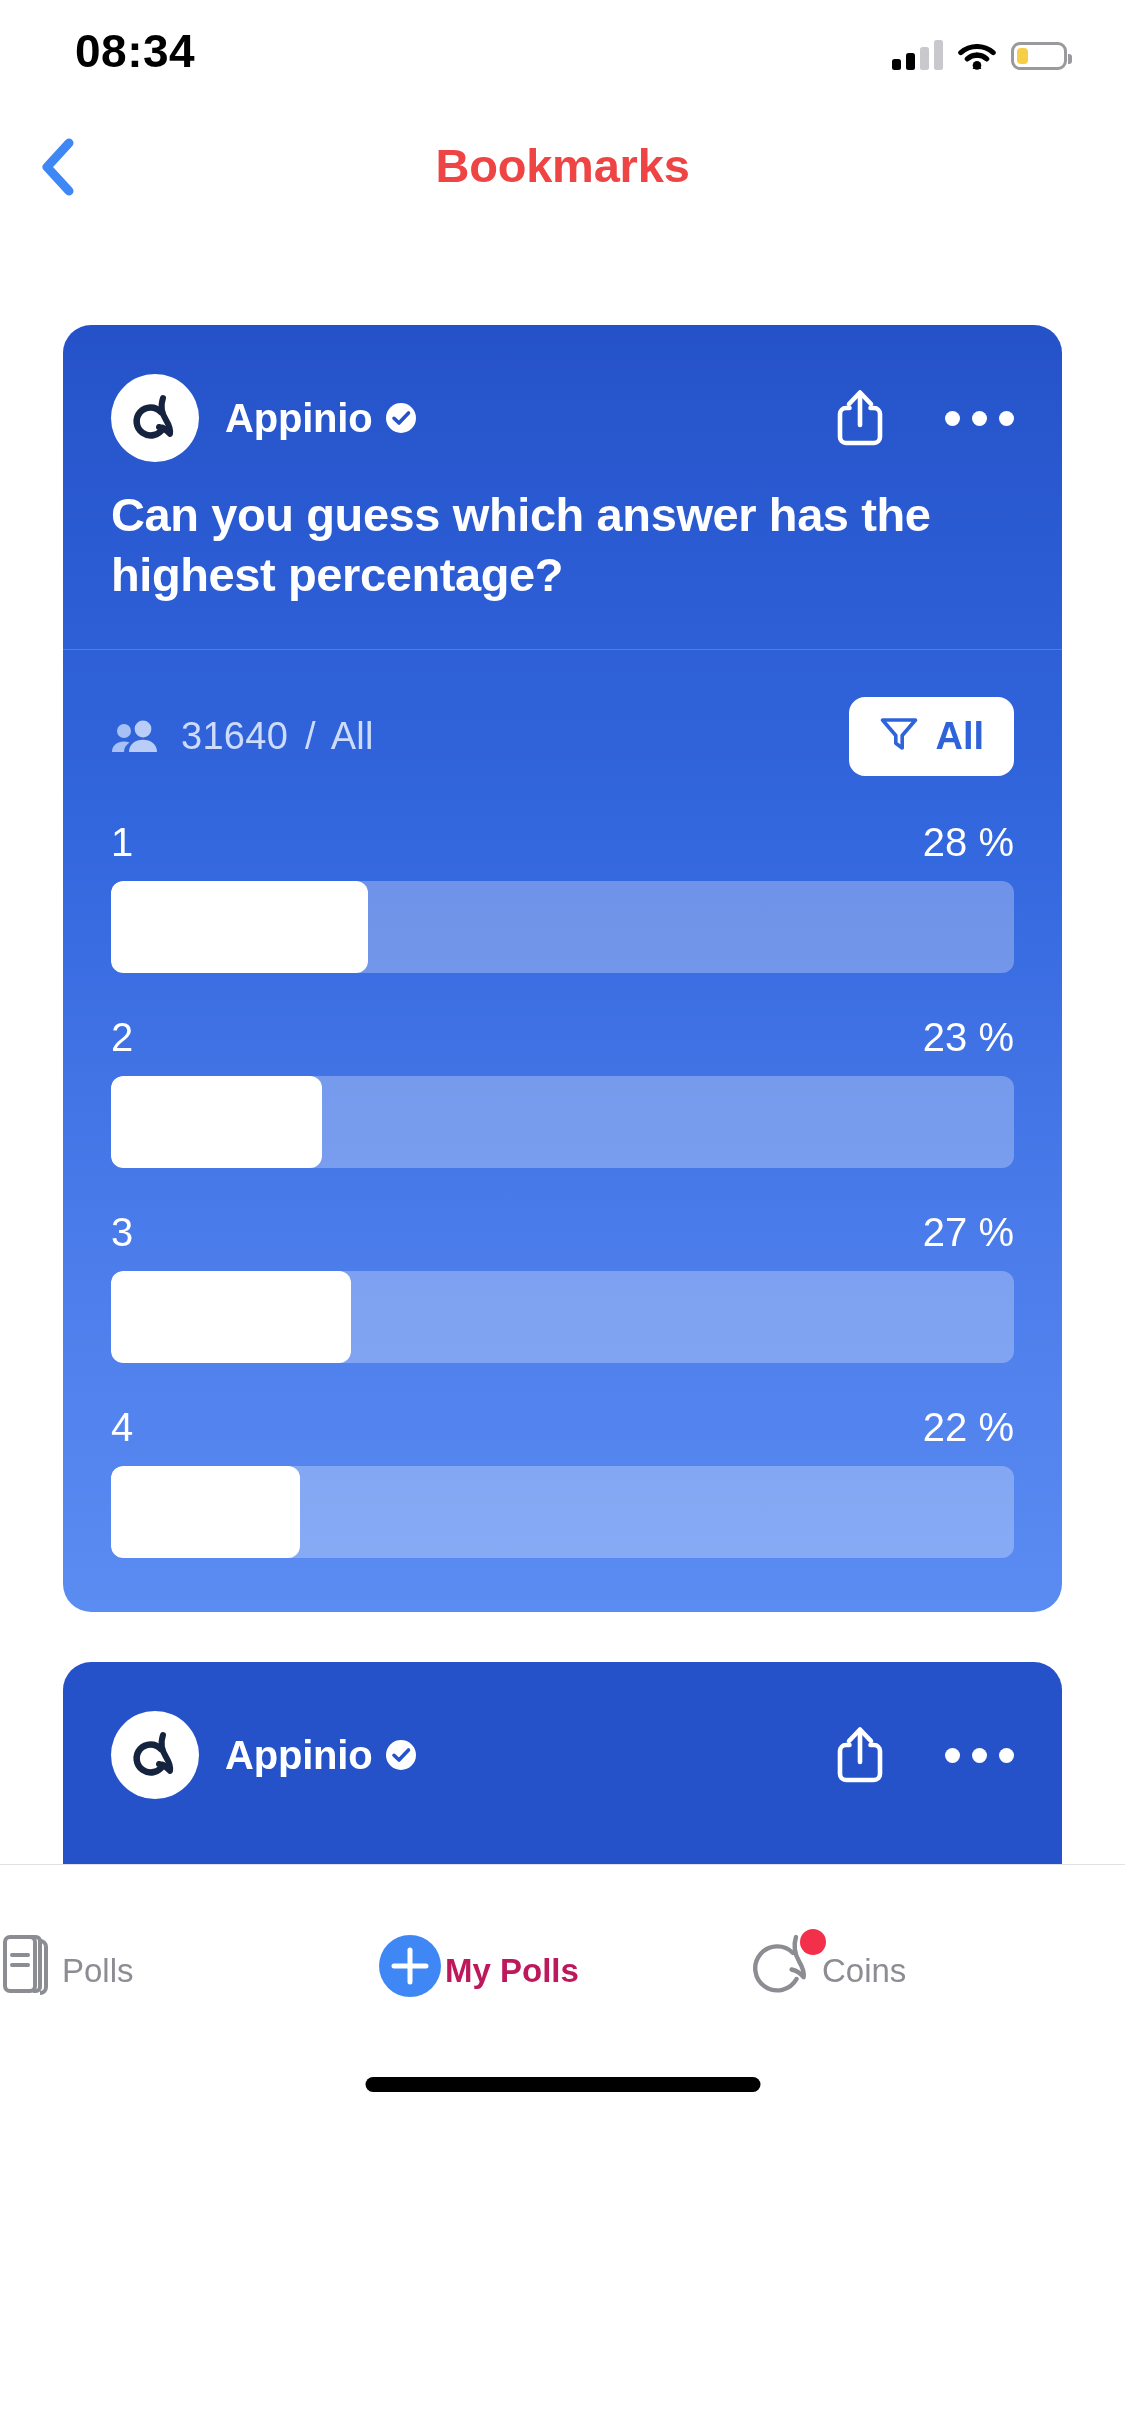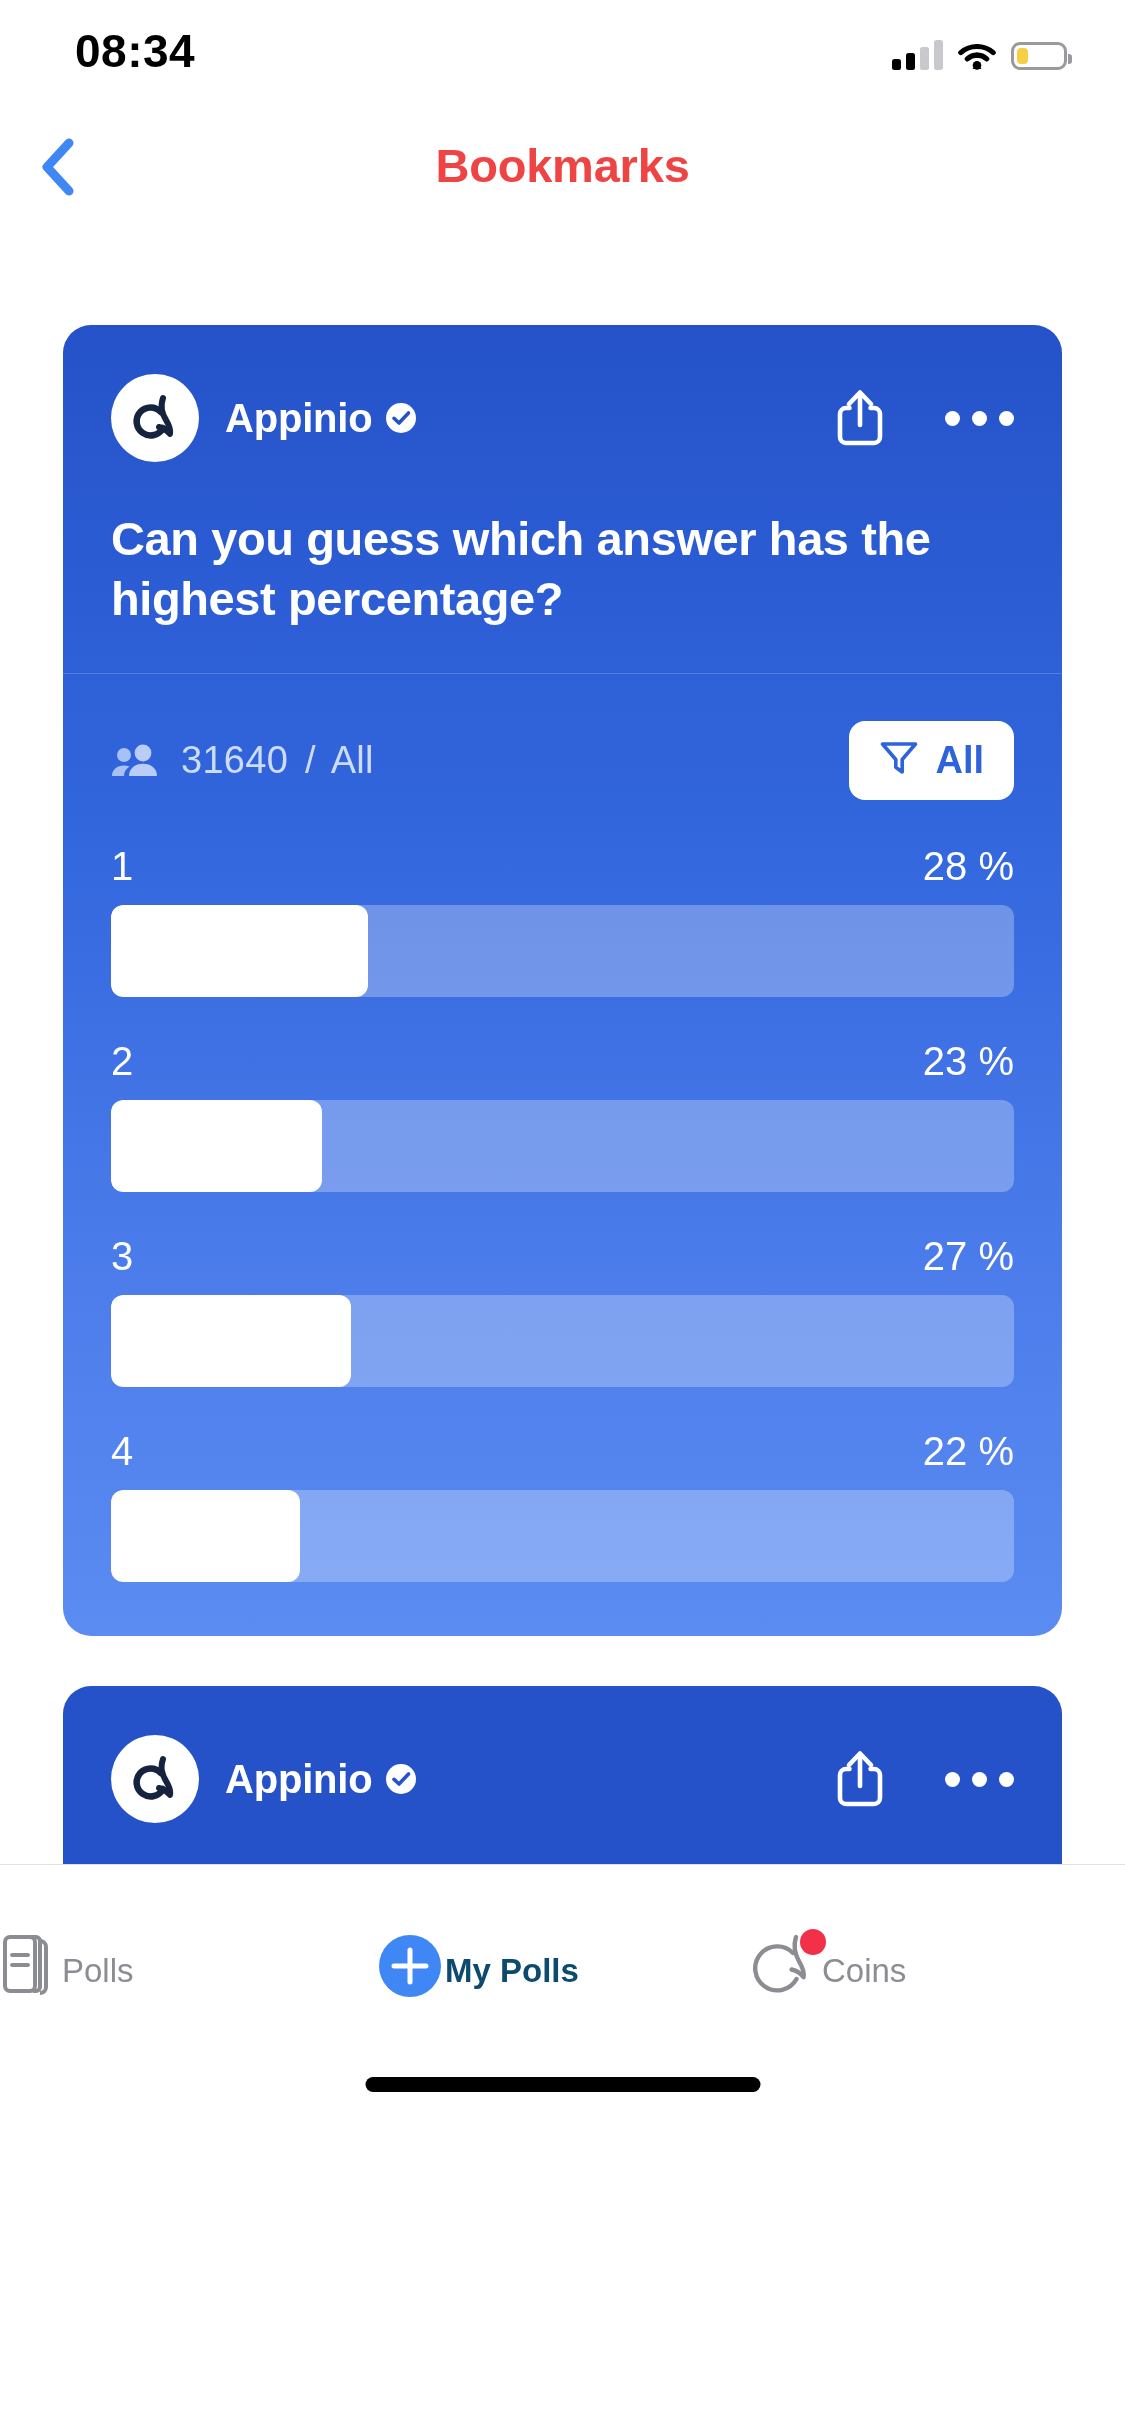--- a/index.html
+++ b/index.html
@@ -90,21 +90,21 @@
     font-size:40px; font-weight:700; color:#fff; letter-spacing:-0.2px;
   }
   .verified { margin-left:12px; width:34px; height:34px; display:inline-block; }
   .head-actions {
     margin-left:auto; display:flex; align-items:center; gap:60px;
   }
   .icon-btn { cursor:pointer; display:flex; align-items:center; justify-content:center; }
   .dots { display:flex; gap:12px; align-items:center; }
   .dots i { width:15px; height:15px; border-radius:50%; background:#fff; display:block; }
   .question {
-    margin-top:46px;
+    margin-top:22px;
     font-size:47px; line-height:1.28; font-weight:600; color:#fff;
     letter-spacing:-0.4px;
   }
 
   
   .card-body { padding:44px 48px 54px 48px; }
   .meta-row { display:flex; align-items:center; height:84px; }
   .people-icon { width:48px; height:34px; margin-right:22px; }
   .meta-text {
     font-size:38px; color:#cddcfb; font-weight:400; letter-spacing:0.3px;
@@ -159,21 +159,21 @@
     cursor:pointer;
   }
   .tab-icon {
     height:78px; display:flex; align-items:center; justify-content:center;
     position:relative;
   }
   .tab-label {
     margin-top:10px;
     font-size:33px; color:#8c8c93; font-weight:400;
   }
-  .tab.active .tab-label { color:#0c4a6e; font-weight:600; }
+  .tab.active .tab-label { color:#be185d; font-weight:600; }
   .badge {
     position:absolute; top:2px; right:-4px;
     width:26px; height:26px; border-radius:50%; background:#f2304a;
   }
   .home-indicator {
     position:absolute; left:50%; transform:translateX(-50%);
     bottom:30px; width:395px; height:15px; border-radius:8px; background:#000;
   }
 </style>
 </head>

